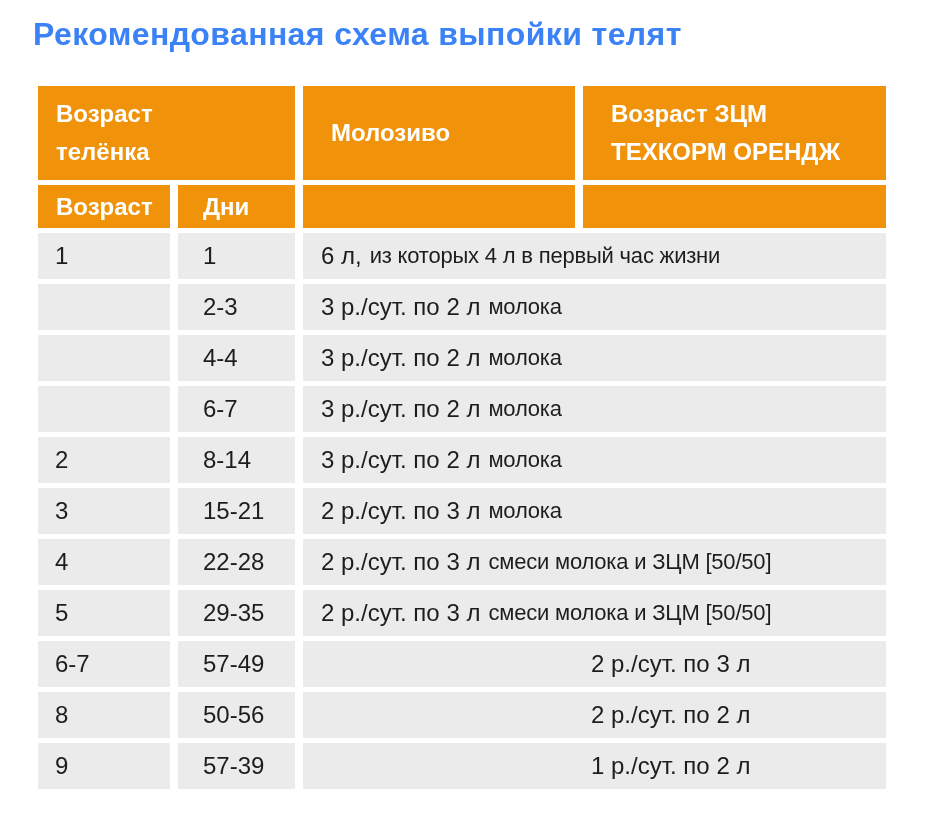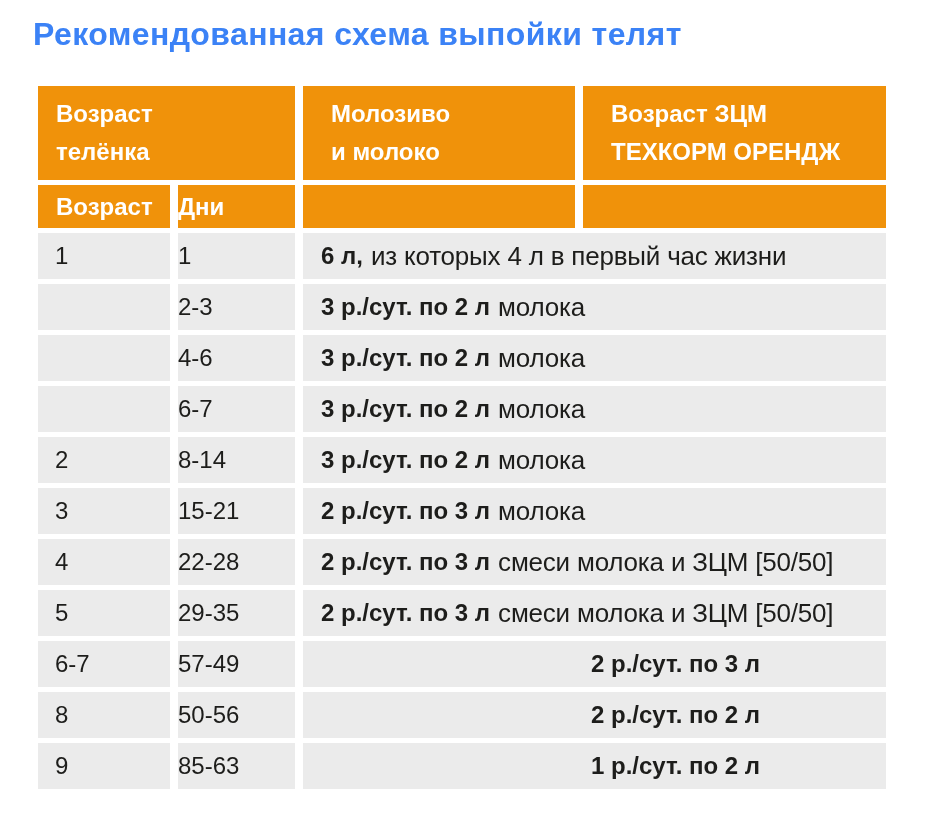--- a/index.html
+++ b/index.html
@@ -47,42 +47,41 @@
     line-height: 38px;
   }
   .pl18 { padding-left: 18px; }
   .pl15 { padding-left: 28px; }
   .data {
     background: #EBEBEB;
     color: #1D1D1B;
     font-size: 24px;
   }
   .week { padding-left: 17px; }
-  .days { }
+  .days { padding-left: 25px; }
   .content { padding-left: 18px; white-space: nowrap; }
-  .content .b { font-weight: bold; margin-right: 8px; }
-  .content .r { font-size: 26px; letter-spacing: -0.2px; }
+  .content .b { font-weight: normal; margin-right: 8px; }
+  .content .r { font-size: 22px; letter-spacing: -0.2px; }
   .content.shift { padding-left: 288px; }
   .hdr-line { white-space: nowrap; }
 </style>
 </head>
 <body>
 
 <div class="page">
   <div class="title">Рекомендованная схема выпойки телят</div>
 
   <div class="grid">
 
     <div class="cell hdr hdr1 span2 pl18">
       <div class="hdr-line">Возраст</div>
       <div class="hdr-line">телёнка</div>
     </div>
     <div class="cell hdr hdr1 pl15">
       <div class="hdr-line">Молозиво</div>
-      <div class="hdr-line">и молоко</div>
     </div>
     <div class="cell hdr hdr1 pl15">
       <div class="hdr-line">Возраст ЗЦМ</div>
       <div class="hdr-line">ТЕХКОРМ ОРЕНДЖ</div>
     </div>
 
     <div class="cell hdr pl18">Возраст</div>
     <div class="cell hdr days">Дни</div>
     <div class="cell hdr"></div>
     <div class="cell hdr"></div>
@@ -95,21 +94,21 @@
     </div>
 
     <div class="cell data week"></div>
     <div class="cell data days">2-3</div>
     <div class="cell data content span2">
       <span class="b">3 р./сут. по 2 л</span>
       <span class="r">молока</span>
     </div>
 
     <div class="cell data week"></div>
-    <div class="cell data days">4-6</div>
+    <div class="cell data days">4-4</div>
     <div class="cell data content span2">
       <span class="b">3 р./сут. по 2 л</span>
       <span class="r">молока</span>
     </div>
 
     <div class="cell data week"></div>
     <div class="cell data days">6-7</div>
     <div class="cell data content span2">
       <span class="b">3 р./сут. по 2 л</span>
       <span class="r">молока</span>
@@ -151,20 +150,20 @@
     </div>
 
     <div class="cell data week">8</div>
     <div class="cell data days">50-56</div>
     <div class="cell data content span2 shift">
       <span class="b">2 р./сут. по 2 л</span>
       <span class="r"></span>
     </div>
 
     <div class="cell data week">9</div>
-    <div class="cell data days">85-63</div>
+    <div class="cell data days">57-39</div>
     <div class="cell data content span2 shift">
       <span class="b">1 р./сут. по 2 л</span>
       <span class="r"></span>
     </div>
 
   </div>
 </div>
 
 </body></html>

